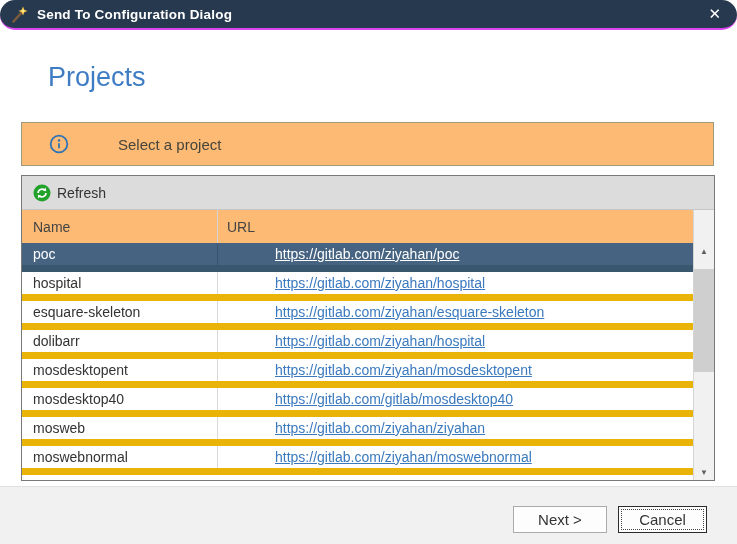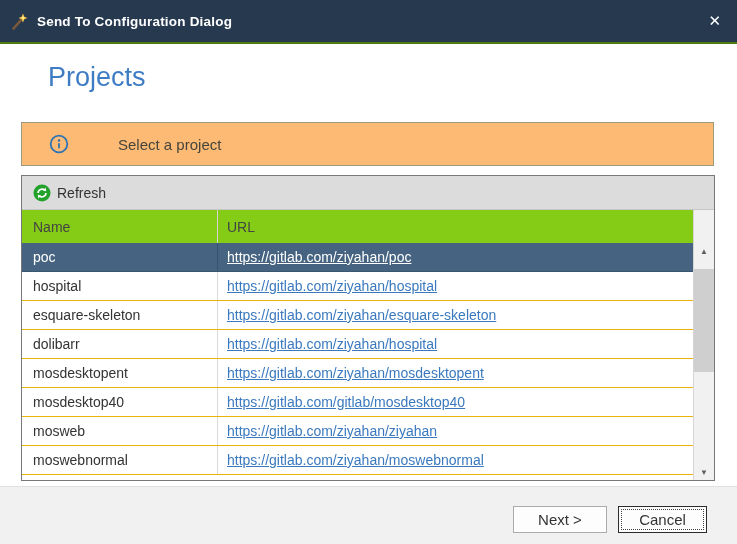--- a/index.html
+++ b/index.html
@@ -11,26 +11,27 @@
     width: 737px;
     height: 544px;
     background: #ffffff;
     overflow: hidden;
   }
 
   
   .titlebar {
     position: absolute;
     top: 0; left: 0; right: 0;
-    height: 44px;
+    height: 30px;
     background: #27394f;
-    border-bottom: 2px solid #4d7c0f;
+    border-bottom: 2px solid #d946ef;
     display: flex;
     align-items: center;
     padding: 0 10px;
+    border-radius: 15px;
   }
   .titlebar .wand { width: 19px; height: 19px; margin-right: 8px; flex: 0 0 auto; }
   .titlebar .title {
     color: #ffffff;
     font-size: 13.5px;
     font-weight: bold;
     letter-spacing: 0.2px;
     flex: 1 1 auto;
   }
   .close-btn {
@@ -91,40 +92,41 @@
     flex: 0 0 auto;
   }
   .grid-toolbar svg { margin-right: 6px; }
   .grid-toolbar .refresh-label { font-size: 14px; color: #333333; }
 
   .grid-body { flex: 1 1 auto; display: flex; min-height: 0; }
   .grid-main { flex: 1 1 auto; display: flex; flex-direction: column; min-width: 0; }
 
   .grid-header {
     height: 33px;
-    background: #84cc16;
+    background: #fdba74;
     display: flex;
     flex: 0 0 auto;
   }
   .grid-header .hcell {
     display: flex;
     align-items: center;
     font-size: 14px;
     color: #444444;
   }
   .col-name { width: 196px; flex: 0 0 auto; padding-left: 11px; border-right: 1px solid #d5d5d5; }
   .col-url  { flex: 1 1 auto; padding-left: 9px; min-width: 0; }
 
   .row {
     height: 29px;
     display: flex;
-    border-bottom: 1px solid #eab308;
+    border-bottom: 7px solid #eab308;
     background: #ffffff;
     flex: 0 0 auto;
     cursor: default;
+    gap: 48px;
   }
   .row .cell {
     display: flex;
     align-items: center;
     font-size: 14px;
     color: #333333;
     white-space: nowrap;
     overflow: hidden;
   }
   .row .cell.col-name { border-right: 1px solid #d9d9d9; }

